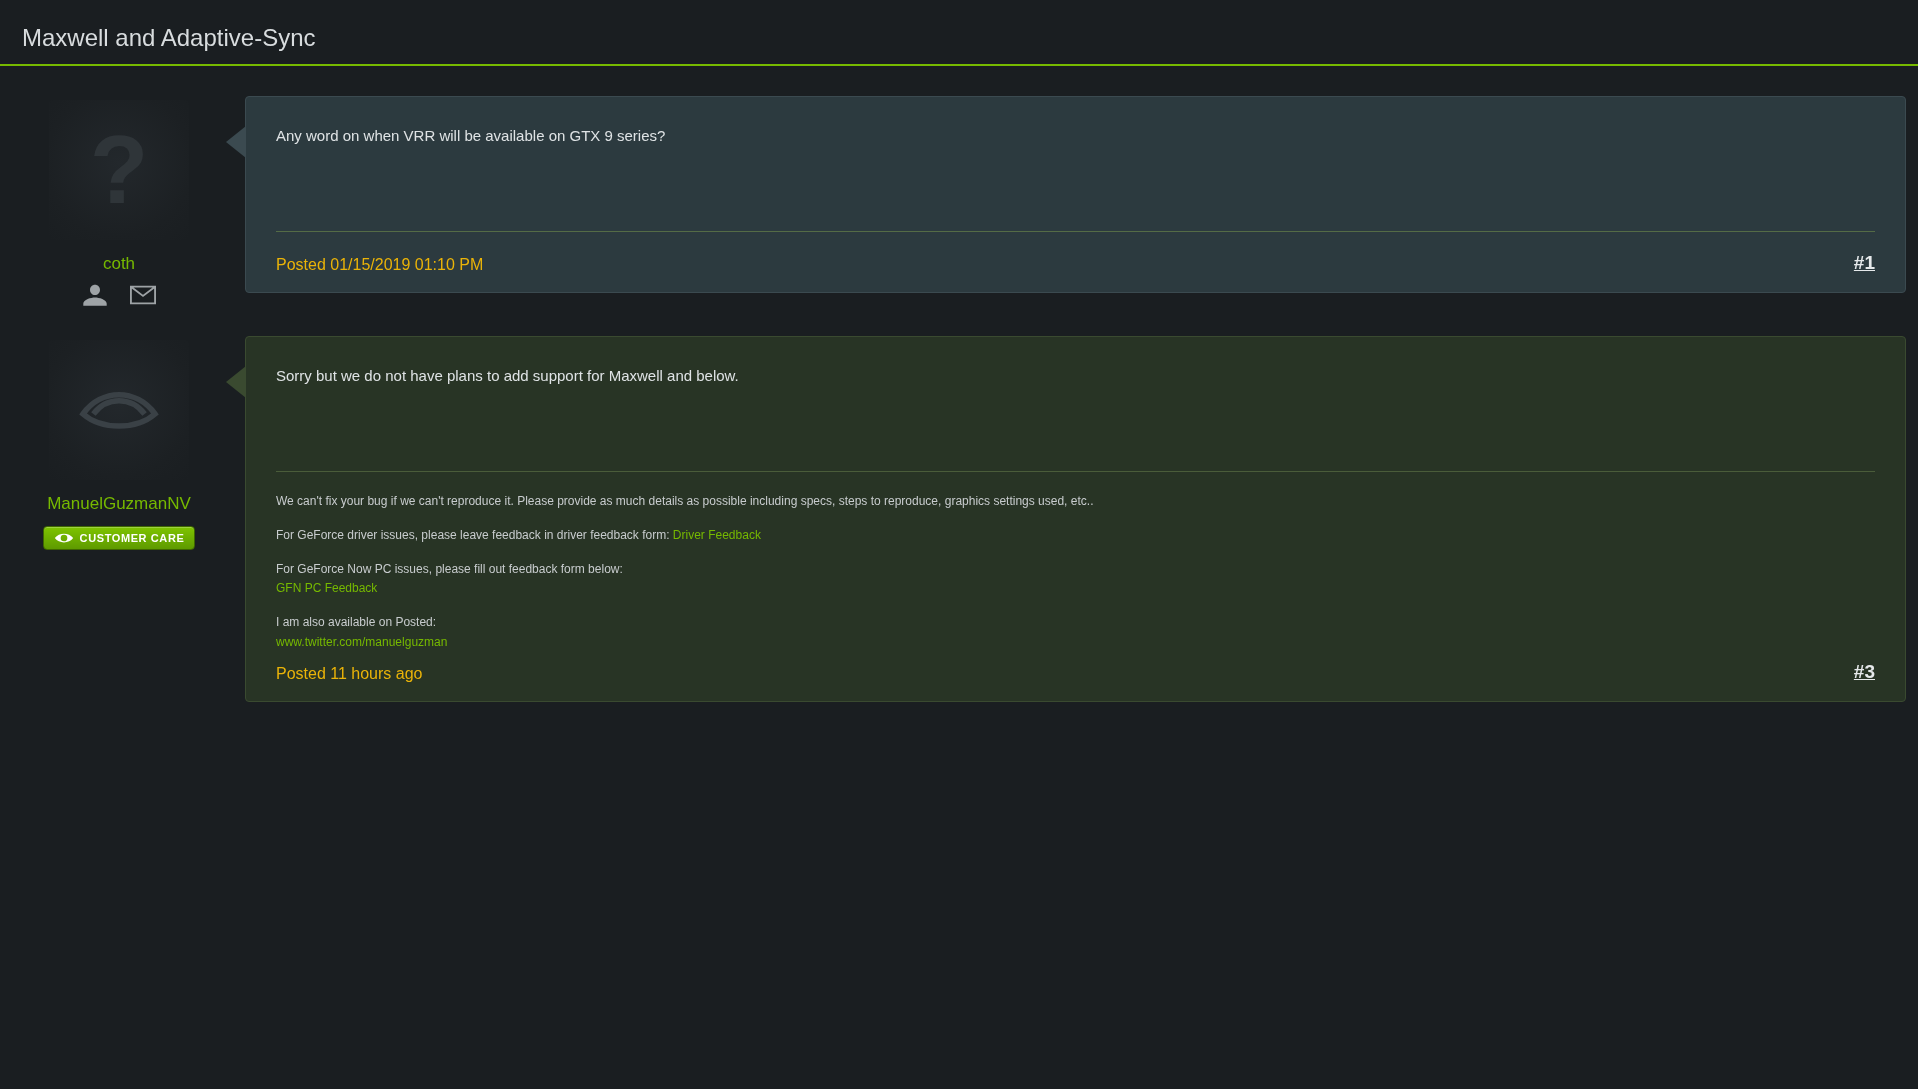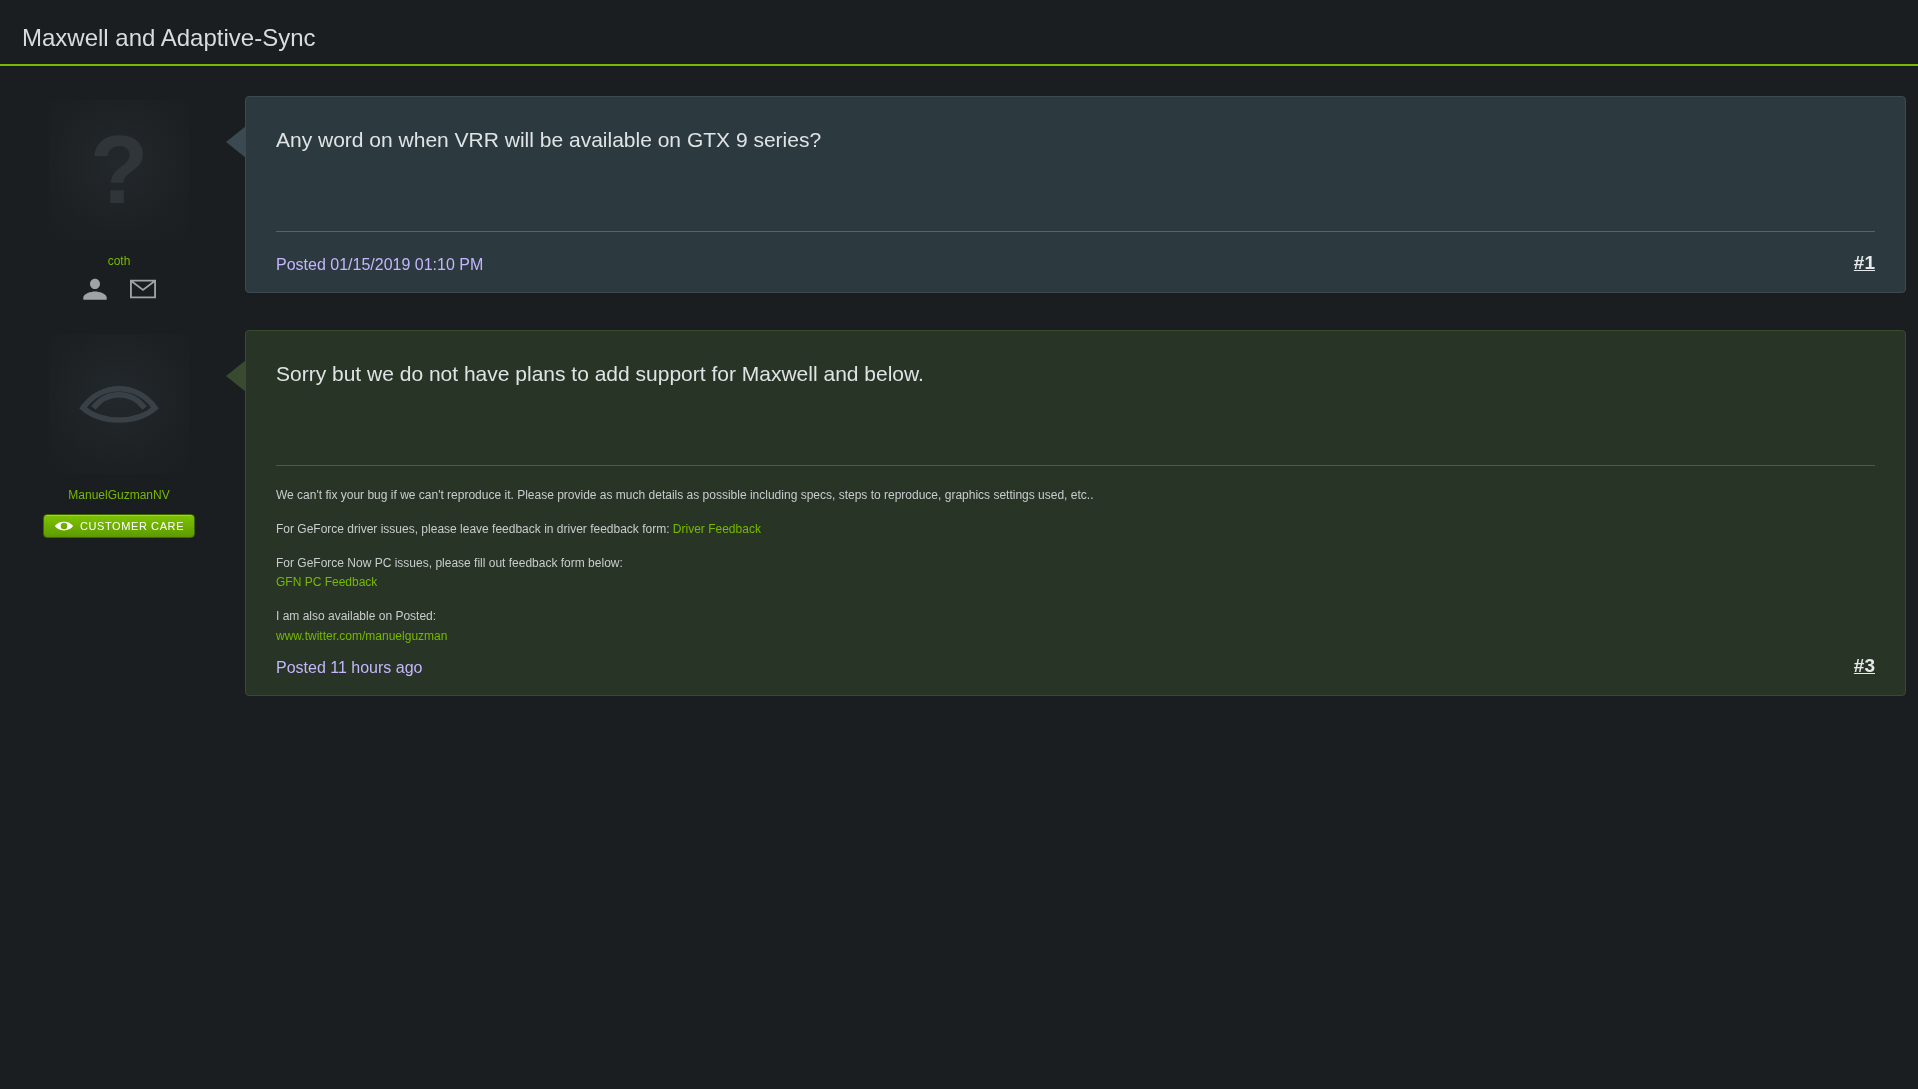--- a/index.html
+++ b/index.html
@@ -52,21 +52,21 @@
     line-height: 1;
   }
   .avatar .nv-swoosh {
     width: 80px;
     height: 60px;
     position: relative;
   }
   .avatar .nv-swoosh svg { width: 100%; height: 100%; }
   .author-name {
     color: #76b900;
-    font-size: 12px;
+    font-size: 17px;
     margin-bottom: 10px;
     cursor: pointer;
   }
   .author-icons {
     display: flex;
     justify-content: center;
     gap: 22px;
   }
   .author-icons .ico {
     color: #9ea3a6;
@@ -81,21 +81,21 @@
     border: 1px solid #3e6600;
     border-radius: 4px;
     padding: 4px 10px;
     box-shadow: inset 0 1px 0 rgba(255,255,255,0.25);
     margin-top: 2px;
   }
   .cc-badge .eye svg { width:20px; height:14px; display:block; }
   .cc-badge-text {
     color: #fff;
     font-size: 11px;
-    font-weight: normal;
+    font-weight: bold;
     letter-spacing: 0.6px;
   }
 
   .arrow-notch {
     width: 0; height: 0;
     border-top: 16px solid transparent;
     border-bottom: 16px solid transparent;
     margin-top: 30px;
     margin-right: -1px;
   }
@@ -112,21 +112,21 @@
   }
   .post-blue-arrow { border-right: 20px solid #3b4a50; }
   .post-green {
     background: #283425;
     border-color: #3a4a30;
   }
   .post-green-arrow { border-right: 20px solid #3a4a30; }
 
   .post-text {
     color: #dfe3e5;
-    font-size: 21px;
+    font-size: 15px;
     line-height: 1.45;
     min-height: 90px;
   }
   .post-divider {
     border: none;
     border-top: 1px solid;
     margin: 16px 0 20px 0;
   }
   .post-blue .post-divider { border-color: #546b46; }
   .post-green .post-divider { border-color: #4a5c3a; }
@@ -140,21 +140,21 @@
   .sig-text p { margin-bottom: 14px; }
   .sig-text p:last-child { margin-bottom: 8px; }
 
   .post-footer {
     display: flex;
     justify-content: space-between;
     align-items: flex-end;
     margin-top: 6px;
   }
   .posted-line {
-    color: #c4b5fd;
+    color: #eab308;
     font-size: 16px;
   }
   .post-num {
     color: #e6e9eb;
     font-size: 19px;
     font-weight: bold;
     text-decoration: underline;
     cursor: pointer;
   }
 </style>

